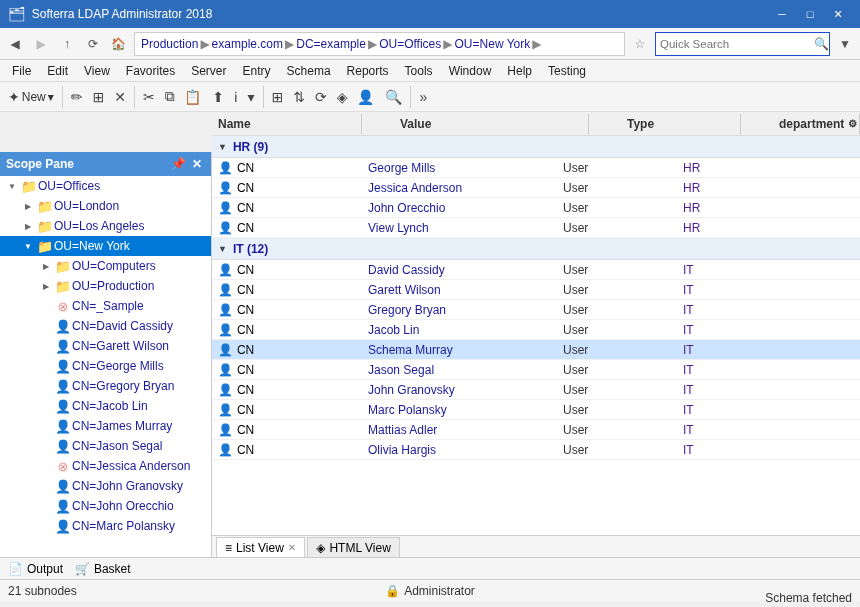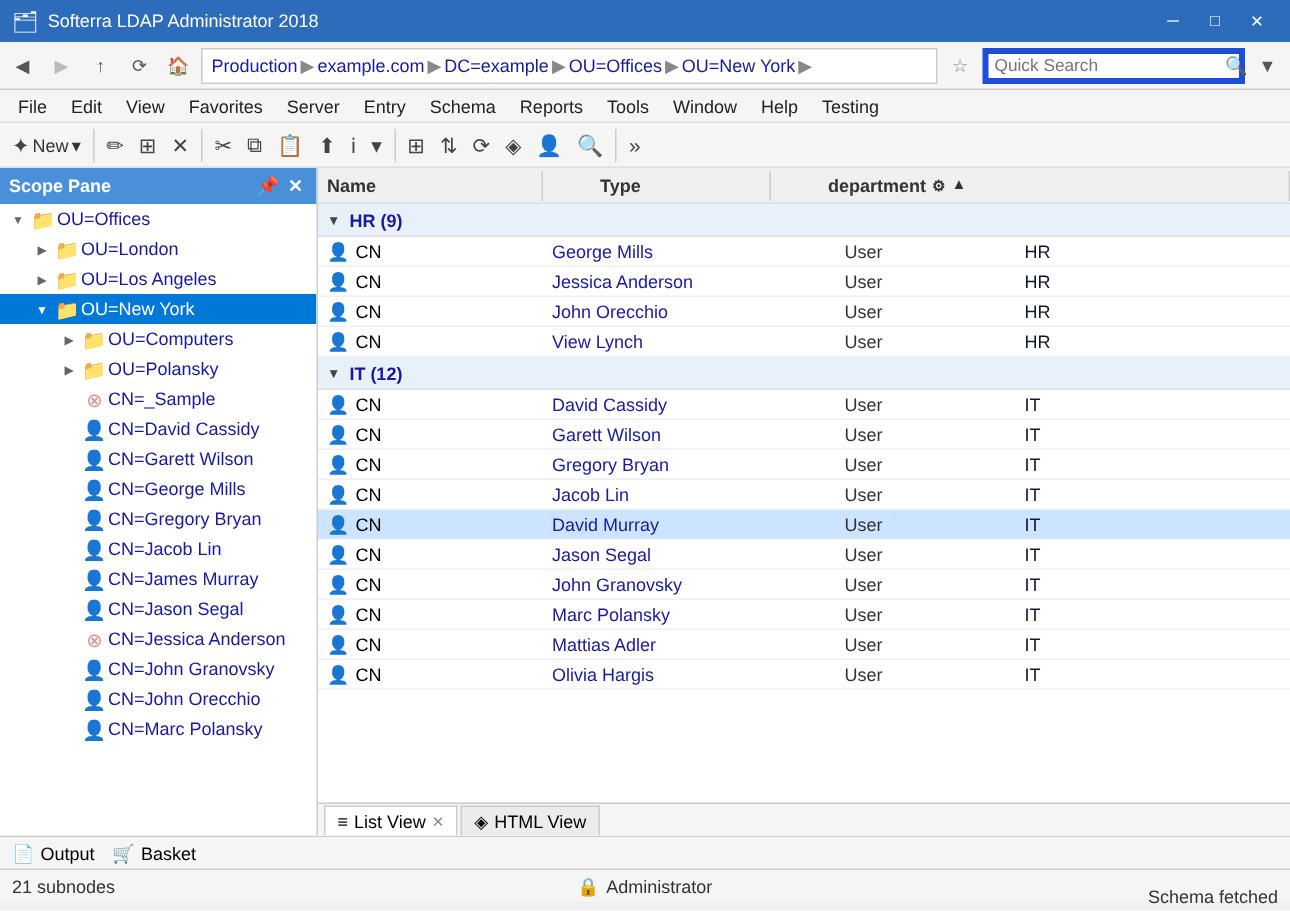--- a/index.html
+++ b/index.html
@@ -51,21 +51,21 @@
       padding: 0 6px;
       font-size: 11.5px;
       color: #1a1a9a;
       overflow: hidden;
     }
     .breadcrumb-sep { color: #888; margin: 0 2px; }
     .star-btn { width: 22px; height: 22px; display: flex; align-items: center; justify-content: center; cursor: pointer; color: #888; }
     .search-box {
       width: 175px;
       height: 24px;
-      border: 4px solid #1d4ed8;
+      border: 1px solid #1d4ed8;
       display: flex;
       align-items: center;
       background: white;
       padding: 0 4px;
     }
     .search-box input {
       border: none; outline: none; flex: 1; font-size: 11.5px; color: #999;
     }
     .search-go { color: #555; cursor: pointer; font-size: 12px; }
 
@@ -117,20 +117,21 @@
 
     
     #scope-pane {
       width: 212px;
       min-width: 212px;
       background: white;
       border-right: 1px solid #ccc;
       display: flex;
       flex-direction: column;
       overflow: hidden;
+      margin-top: 40px;
     }
     #scope-pane-header {
       background: #4a90d9;
       color: white;
       height: 24px;
       display: flex;
       align-items: center;
       padding: 0 6px;
       font-weight: bold;
       font-size: 12px;
@@ -212,21 +213,21 @@
     }
     .data-cell {
       padding: 0 6px;
       font-size: 12px;
       overflow: hidden;
       white-space: nowrap;
     }
     .cell-name { width: 150px; display: flex; align-items: center; gap: 4px; }
     .cell-value { width: 195px; color: #1a1a9a; cursor: pointer; }
     .cell-type { width: 120px; color: #333; }
-    .cell-dept { flex: 1; color: #0f172a; }
+    .cell-dept { flex: 1; color: #4c1d95; }
     .row-icon { font-size: 12px; color: #666; }
 
     
     .data-row.highlighted { background: #cce4ff; }
 
     
     #bottom-tabs {
       height: 22px;
       background: #f5f5f5;
       border-top: 1px solid #ccc;
@@ -432,21 +433,21 @@
       </div>
 
       <div class="tree-item" style="padding-left:38px;">
         <span class="tree-toggle">▶</span>
         <span class="tree-icon">📁</span>
         <span class="item-text">OU=Computers</span>
       </div>
       <div class="tree-item" style="padding-left:38px;">
         <span class="tree-toggle">▶</span>
         <span class="tree-icon">📁</span>
-        <span class="item-text">OU=Polansky</span>
+        <span class="item-text">OU=Production</span>
       </div>
       <div class="tree-item" style="padding-left:38px;">
         <span class="tree-toggle">&nbsp;</span>
         <span class="tree-icon" style="color:#e88;">⊗</span>
         <span class="item-text">CN=_Sample</span>
       </div>
       <div class="tree-item" style="padding-left:38px;">
         <span class="tree-toggle">&nbsp;</span>
         <span class="tree-icon">👤</span>
         <span class="item-text">CN=David Cassidy</span>
@@ -500,20 +501,21 @@
         <span class="tree-toggle">&nbsp;</span>
         <span class="tree-icon">👤</span>
         <span class="item-text">CN=Marc Polansky</span>
       </div>
     </div>
   </div>
 
   <div id="content-pane">
     <div id="content-header">
       <div class="col-header col-name">Name</div>
+      <div class="col-header col-value">Value</div>
       <div class="col-header col-type">Type</div>
       <div class="col-header col-dept">
         <span>department</span>
         <span class="col-dept-icon">⚙</span>
         <span class="col-dept-icon">▲</span>
       </div>
     </div>
     <div id="content-scroll">
 
       <div class="group-header">
@@ -595,21 +597,21 @@
           </div>
         <div class="data-cell cell-value">Jacob Lin</div>
         <div class="data-cell cell-type">User</div>
         <div class="data-cell cell-dept">IT</div>
       </div>
       <div class="data-row highlighted">
         <div class="data-cell cell-name">
             <span class="row-icon">👤</span>
             <span>CN</span>
           </div>
-        <div class="data-cell cell-value">David Murray</div>
+        <div class="data-cell cell-value">Schema Murray</div>
         <div class="data-cell cell-type">User</div>
         <div class="data-cell cell-dept">IT</div>
       </div>
       <div class="data-row">
         <div class="data-cell cell-name">
             <span class="row-icon">👤</span>
             <span>CN</span>
           </div>
         <div class="data-cell cell-value">Jason Segal</div>
         <div class="data-cell cell-type">User</div>

